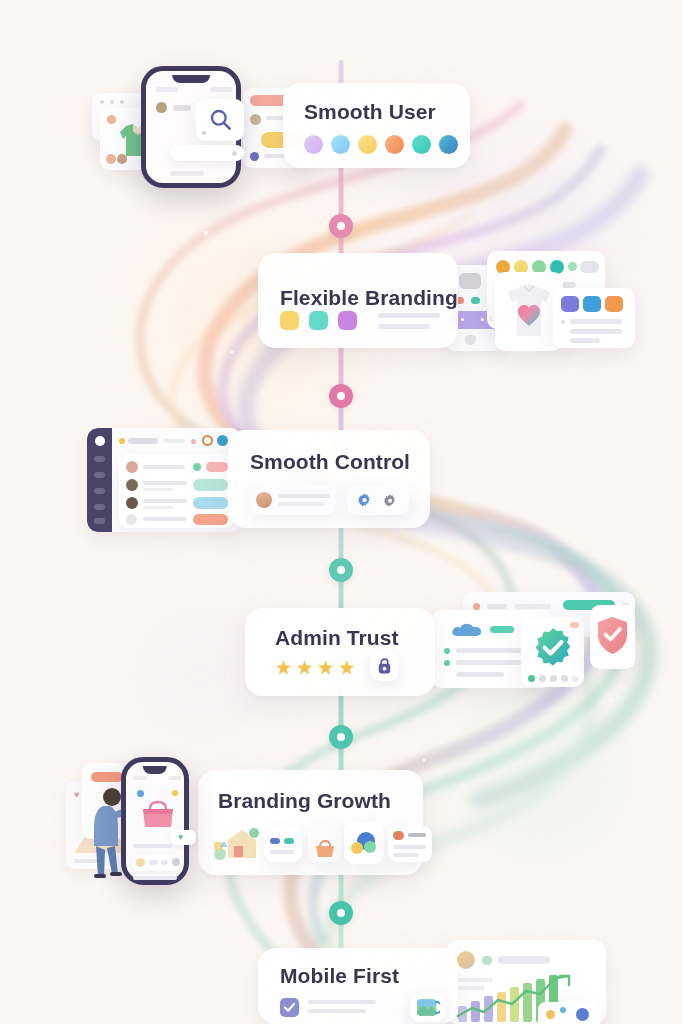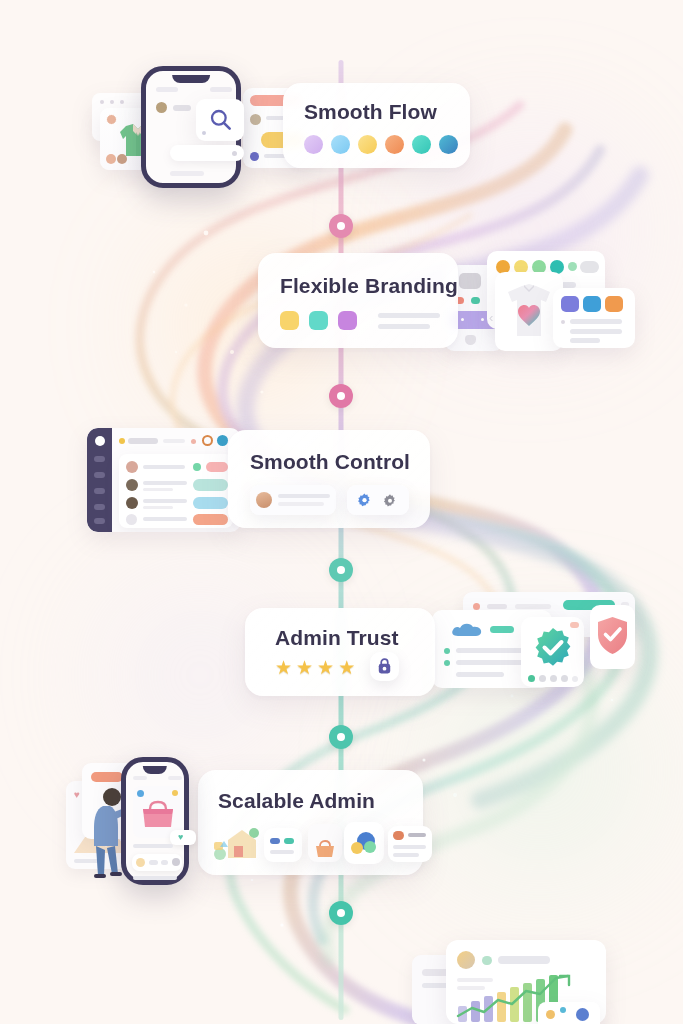--- a/index.html
+++ b/index.html
@@ -229,21 +229,21 @@
         <path d="M14 3 L21 1 L26 6 L31 1 L38 3 L44 9 L41 16 L38 13 L38 33 L14 33 L14 13 L11 16 L8 9 Z" fill="#72c48c"></path>
         <path d="M21 1 L26 6 L31 1 L31 8 L26 13 L21 8 Z" fill="#efe0cd"></path>
         <path d="M24 9 L26 12 L28 9 L28 33 L24 33 Z" fill="#5fb67c" opacity=".5"></path>
       </svg>
       <div class="dot" style="left:6px;top:46px;width:10px;height:10px;background:#e8b49c"></div>
       <div class="dot" style="left:17px;top:46px;width:10px;height:10px;background:#c99f86"></div>
       <div style="position:absolute;right:6px;top:44px;font-size:13px;font-weight:700;color:#4a4458">50</div>
     </div>
 
     <div class="titlecard" style="left:283px;top:83px;width:187px;height:85px">
-      <div class="title" style="position:absolute;left:21px;top:17px">Smooth Flow</div>
+      <div class="title" style="position:absolute;left:21px;top:17px">Smooth User</div>
       <div style="position:absolute;left:21px;top:52px;display:flex;gap:8px">
         <span class="dot" style="position:relative;width:19px;height:19px;background:linear-gradient(135deg,#e3cdf6,#cfaeee)"></span>
         <span class="dot" style="position:relative;width:19px;height:19px;background:linear-gradient(135deg,#a9e0fa,#7cc9f2)"></span>
         <span class="dot" style="position:relative;width:19px;height:19px;background:linear-gradient(135deg,#fbe28f,#f6cb55)"></span>
         <span class="dot" style="position:relative;width:19px;height:19px;background:linear-gradient(135deg,#f7b182,#ef8a52)"></span>
         <span class="dot" style="position:relative;width:19px;height:19px;background:linear-gradient(135deg,#63e0ce,#34c5b6)"></span>
         <span class="dot" style="position:relative;width:19px;height:19px;background:linear-gradient(135deg,#50bcd4,#3a80bf)"></span>
       </div>
     </div>
   </div>
@@ -292,21 +292,21 @@
       <div class="sq" style="left:8px;top:8px;width:18px;height:16px;background:#7b7ddc"></div>
       <div class="sq" style="left:30px;top:8px;width:18px;height:16px;background:#3f9fd8"></div>
       <div class="sq" style="left:52px;top:8px;width:18px;height:16px;background:#f09a4e"></div>
       <div class="dot" style="left:8px;top:32px;width:4px;height:4px;background:#ddd9e2"></div>
       <div class="bar" style="left:17px;top:31px;width:52px;height:5px"></div>
       <div class="bar" style="left:17px;top:41px;width:52px;height:5px"></div>
       <div class="bar" style="left:17px;top:50px;width:30px;height:5px"></div>
     </div>
 
     <div class="titlecard" style="left:258px;top:253px;width:200px;height:95px">
-      <div class="title" style="position:absolute;left:22px;top:21px">Flexible Branding</div>
+      <div class="title" style="position:absolute;left:22px;top:33px">Flexible Branding</div>
       <div style="position:absolute;left:22px;top:58px;display:flex;gap:10px">
         <span class="swatch" style="background:#f8d46b"></span>
         <span class="swatch" style="background:#62d9c9"></span>
         <span class="swatch" style="background:#c785df"></span>
       </div>
       <div class="bar" style="left:120px;top:60px;width:62px;height:5px"></div>
       <div class="bar" style="left:120px;top:71px;width:52px;height:5px"></div>
     </div>
   </div>
 
@@ -497,21 +497,21 @@
       <div class="mock" style="left:6px;top:92px;width:50px;height:17px;border-radius:7px;box-shadow:0 2px 7px rgba(0,0,0,.07)">
         <div class="dot" style="left:4px;top:4px;width:9px;height:9px;background:#f6dba8"></div>
         <div class="bar" style="left:17px;top:6px;width:9px;height:5px"></div>
         <div class="bar" style="left:29px;top:6px;width:7px;height:5px"></div>
         <div class="dot" style="left:40px;top:4px;width:8px;height:8px;background:#cfcdd6"></div>
       </div>
       <div class="bar" style="left:7px;top:114px;width:44px;height:4px"></div>
     </div>
 
     <div class="titlecard" style="left:198px;top:770px;width:225px;height:105px">
-      <div class="title" style="position:absolute;left:20px;top:19px">Scalable Admin</div>
+      <div class="title" style="position:absolute;left:20px;top:19px">Branding Growth</div>
 
       <div style="position:absolute;left:14px;top:52px;width:205px;height:44px">
         <svg width="60" height="42" viewBox="0 0 60 42" style="position:absolute;left:0;top:2px">
           <circle cx="42" cy="9" r="5" fill="#8fd4a2"></circle>
           <path d="M16 16 L30 6 L44 16 L44 34 L16 34 Z" fill="#f3d9a8" opacity=".8"></path>
           <rect x="22" y="22" width="9" height="11" fill="#e9887f" opacity=".8"></rect>
           <circle cx="8" cy="30" r="6" fill="#9fd9ae" opacity=".75"></circle>
           <rect x="2" y="18" width="9" height="8" rx="2" fill="#f5cf78" opacity=".8"></rect>
           <path d="M8 23 L12 17 L16 23 Z" fill="#7ec9e8" opacity=".7"></path>
         </svg>
@@ -568,15 +568,33 @@
         <path d="M2 42 L16 34 L28 38 L42 26 L56 30 L70 17 L84 20 L100 4 L112 2" fill="none" stroke="#61c17c" stroke-width="2.4" stroke-linecap="round" stroke-linejoin="round"></path>
         <path d="M104 2 L113 2 L113 11" fill="none" stroke="#61c17c" stroke-width="2.4" stroke-linecap="round"></path>
       </svg>
       <div class="mock" style="left:92px;top:62px;width:62px;height:30px;border-radius:8px">
         <div class="dot" style="left:8px;top:8px;width:9px;height:9px;background:#f0c06a"></div>
         <div class="dot" style="left:22px;top:5px;width:6px;height:6px;background:#59b9d8"></div>
         <div class="dot" style="left:38px;top:6px;width:13px;height:13px;background:#5b7fd0"></div>
       </div>
     </div>
 
+    <div class="titlecard" style="left:258px;top:948px;width:200px;height:76px">
+      <div class="title" style="position:absolute;left:22px;top:16px">Mobile First</div>
+      <div class="sq" style="left:22px;top:50px;width:19px;height:19px;background:#8a8fd4">
+        <svg width="13" height="13" viewBox="0 0 14 14" style="position:absolute;left:3px;top:3px">
+          <path d="M2 7 L5.5 10.5 L12 3" fill="none" stroke="#fff" stroke-width="2.2" stroke-linecap="round" stroke-linejoin="round"></path>
+        </svg>
+      </div>
+      <div class="bar" style="left:50px;top:52px;width:68px;height:4px"></div>
+      <div class="bar" style="left:50px;top:61px;width:58px;height:4px"></div>
+      <div class="iconbox" style="left:152px;top:44px;width:36px;height:30px">
+        <svg width="24" height="19" viewBox="0 0 26 20">
+          <rect x="1" y="1" width="21" height="18" rx="4" fill="#8fd4a8"></rect>
+          <path d="M1 14 L8 7 L13 12 L17 9 L22 14 L22 15 A4 4 0 0 1 18 19 L5 19 A4 4 0 0 1 1 15 Z" fill="#6cc29a"></path>
+          <rect x="1" y="1" width="21" height="8" rx="4" fill="#7fc6e6"></rect>
+          <path d="M22 4 A6 6 0 0 1 22 16" fill="none" stroke="#4a9fd8" stroke-width="2.4" stroke-linecap="round"></path>
+        </svg>
+      </div>
+    </div>
   </div>
 
 </div>
 
 </body></html>

